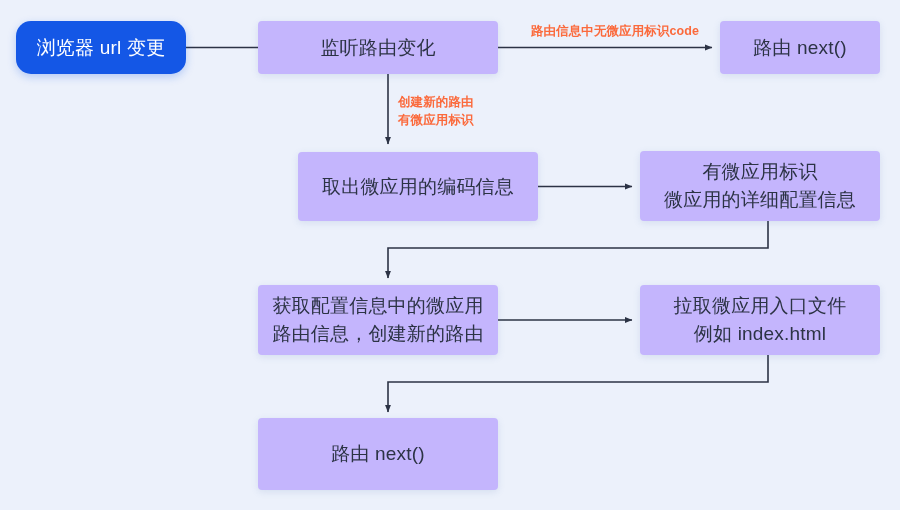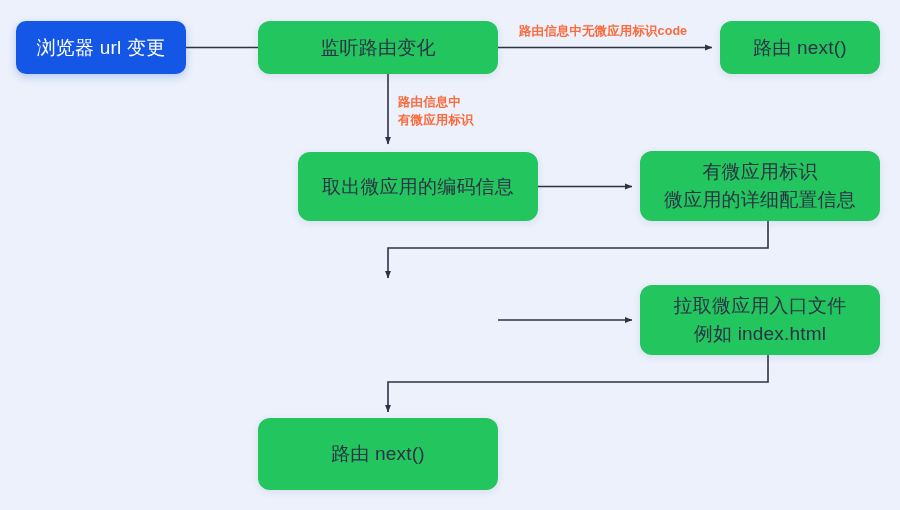--- a/index.html
+++ b/index.html
@@ -26,48 +26,49 @@
     height: 510px;
     pointer-events: none;
   }
   .node {
     position: absolute;
     box-sizing: border-box;
     display: flex;
     align-items: center;
     justify-content: center;
     text-align: center;
-    border-radius: 12px;
-    background: #22c55e;
+    border-radius: 4px;
+    background: #c4b5fd;
     color: #2c3345;
     font-size: 19px;
     line-height: 1.45;
     letter-spacing: 0.2px;
     box-shadow: 0 2px 7px rgba(96, 122, 180, 0.16);
     z-index: 2;
   }
   .node.start {
     background: #1457e6;
     color: #ffffff;
-    border-radius: 10px;
+    border-radius: 15px;
     box-shadow: 0 3px 9px rgba(20, 87, 230, 0.26);
     font-size: 19px;
   }
   .node .label {
     display: block;
     white-space: pre-line;
   }
   .edge-label {
     position: absolute;
     color: #fb6a3c;
     font-size: 12.5px;
     font-weight: bold;
     line-height: 1.45;
     letter-spacing: 0.1px;
     white-space: pre-line;
+    text-align: center;
     z-index: 3;
   }
 </style>
 </head>
 <body>
 
 <div id="canvas">
 
   <svg class="edges" viewBox="0 0 900 510" xmlns="http://www.w3.org/2000/svg">
     <defs>
@@ -105,28 +106,32 @@
 
   <div class="node" style="left:258px; top:152px; width:240px; height:69px;margin-left:40px;">
     <span class="label">取出微应用的编码信息</span>
   </div>
 
   <div class="node" style="left:640px; top:151px; width:240px; height:70px;">
     <span class="label">有微应用标识
 微应用的详细配置信息</span>
   </div>
 
+  <div class="node" style="left:258px; top:285px; width:240px; height:70px;">
+    <span class="label">获取配置信息中的微应用
+路由信息，创建新的路由</span>
+  </div>
 
   <div class="node" style="left:640px; top:285px; width:240px; height:70px;align-items:center;">
     <span class="label">拉取微应用入口文件
 例如 index.html</span>
   </div>
 
   <div class="node" style="left:258px; top:418px; width:240px; height:72px;">
     <span class="label">路由 next()</span>
   </div>
 
   <div class="edge-label" style="left:519px; top:22px; width:192px;">路由信息中无微应用标识code</div>
 
-  <div class="edge-label" style="left:398px; top:93px; width:110px; text-align:left;">路由信息中
+  <div class="edge-label" style="left:398px; top:93px; width:110px; text-align:left;">创建新的路由
 有微应用标识</div>
 
 </div>
 
 </body></html>

